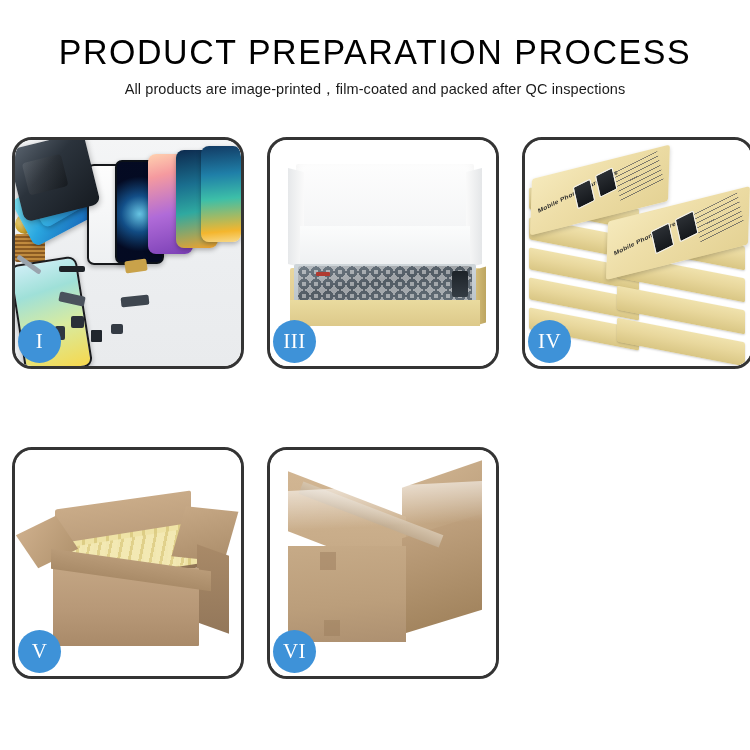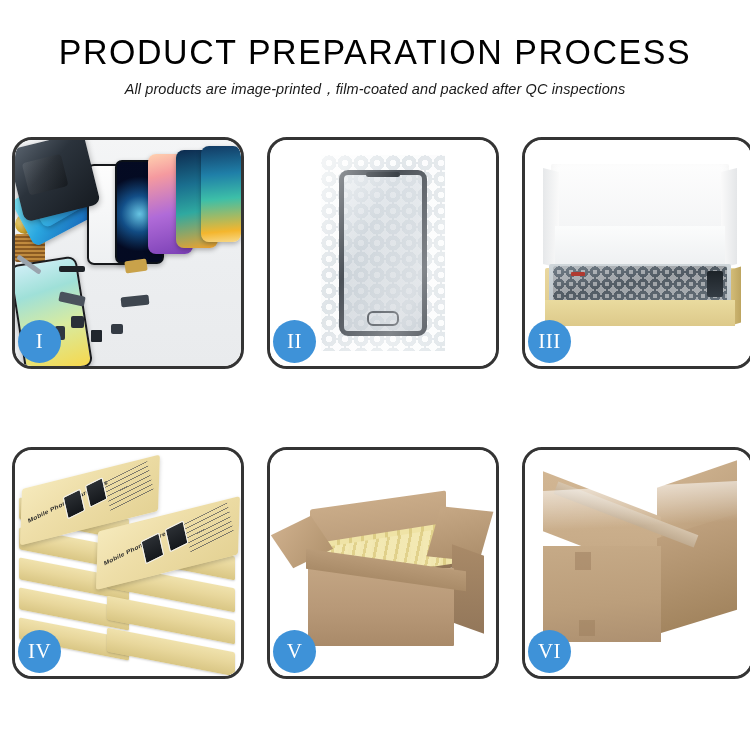--- a/index.html
+++ b/index.html
@@ -22,21 +22,20 @@
     line-height:1.05;
     transform:scaleX(0.97);
     white-space:nowrap;
   }
   .subtitle{
     margin-top:9px;
     font-size:14.5px;
     color:#1a1a1a;
     letter-spacing:0.1px;
     white-space:nowrap;
-    font-style:italic;
   }
 
   
   .grid{
     position:absolute;
     left:12px;top:137px;
     width:726px;
     display:grid;
     grid-template-columns:repeat(3,232px);
     grid-template-rows:repeat(2,232px);
@@ -414,31 +413,20 @@
         <div class="part pt-cam"></div>
         <div class="part pt-bat"></div>
         <div class="pt-tool"></div>
         <div class="pt-scr1"></div>
         <div class="pt-scr2"></div>
         <div class="pt-scr3"></div>
       </div>
       <div class="badge">I</div>
     </div>
 
-    <div class="panel">
-      <div class="panel-media p2">
-        <div class="bw-stage">
-          <div class="bw-screen">
-            <div class="bw-home"></div>
-          </div>
-          <div class="bw-gloss"></div>
-        </div>
-      </div>
-      <div class="badge">II</div>
-    </div>
 
     <div class="panel">
       <div class="panel-media p3">
         <div class="bx3-lid"></div>
         <div class="bx3-foam"></div>
         <div class="bx3-tray"></div>
         <div class="bx3-side"></div>
         <div class="bx3-inner"></div>
         <div class="bx3-dev">
           <div class="bx3-red"></div>

